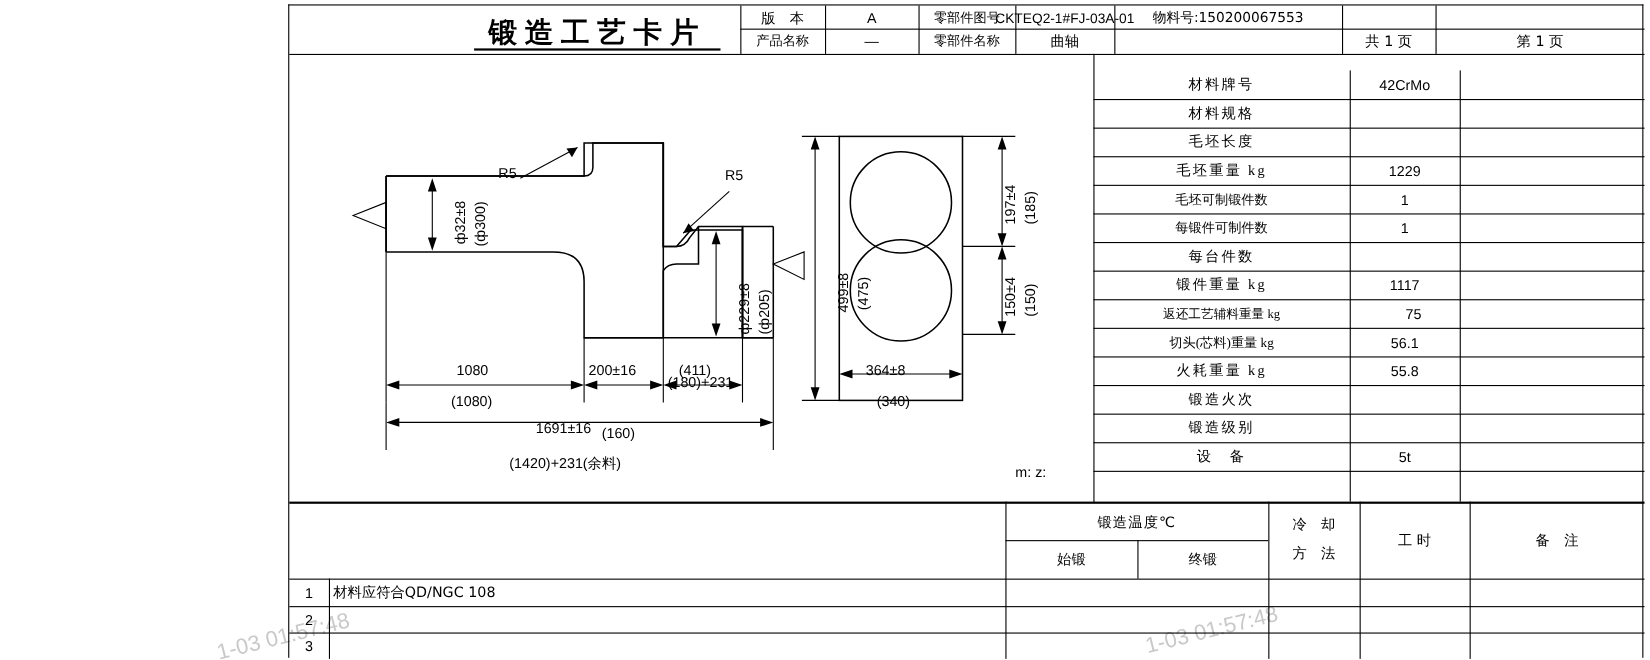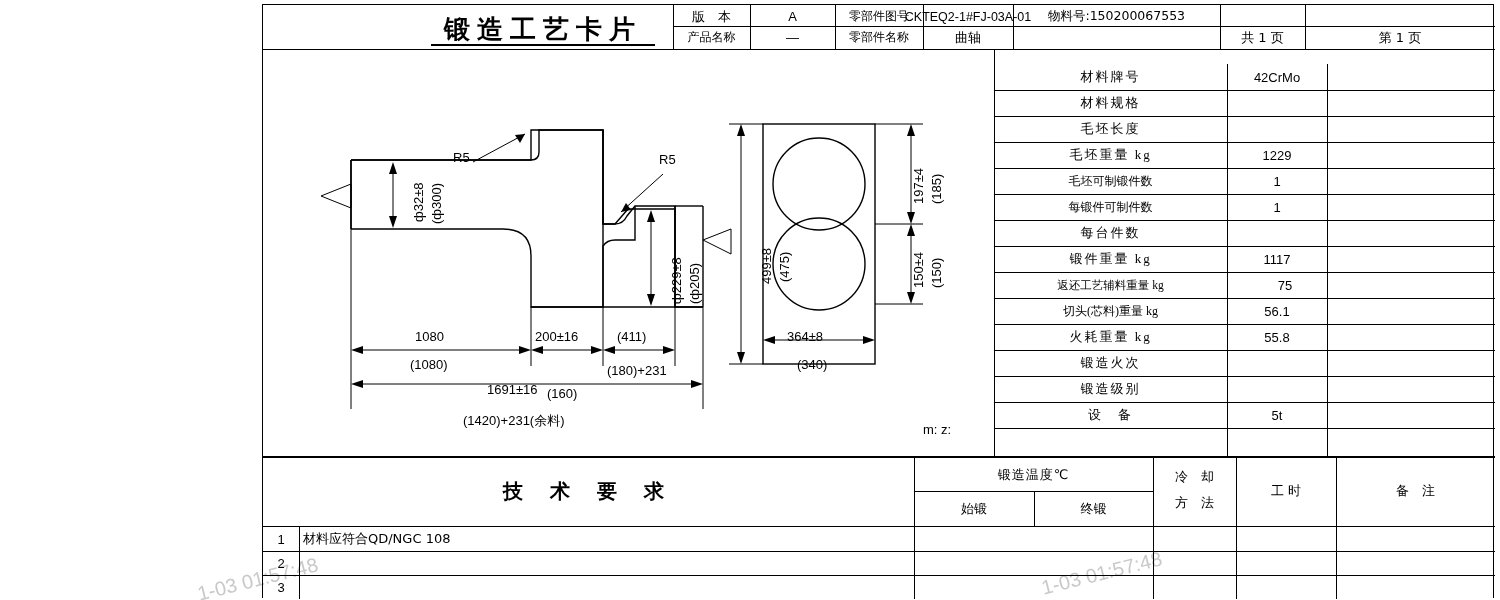--- a/index.html
+++ b/index.html
@@ -272,21 +272,21 @@
     <div class="dimtext vert" style="left:648px; top:224px;">150±4</div>
     <div class="dimtext vert" style="left:666px; top:224px;">(150)</div>
 
     <div class="dimtext" style="left:152px; top:265px;">1080</div>
     <div class="dimtext" style="left:147px; top:293px;">(1080)</div>
 
     <div class="dimtext" style="left:272px; top:265px;">200±16</div>
     <div class="dimtext" style="left:284px; top:293px;margin-top:29px;">(160)</div>
 
     <div class="dimtext" style="left:354px; top:265px;">(411)</div>
-    <div class="dimtext" style="left:344px; top:299px;">(180)+231</div>
+    <div class="dimtext" style="left:344px; top:276px;">(180)+231</div>
 
     <div class="dimtext" style="left:224px; top:318px;">1691±16</div>
     <div class="dimtext cjk" style="left:200px; top:348px;">(1420)+231(余料)</div>
 
     <div class="dimtext" style="left:524px; top:265px;">364±8</div>
     <div class="dimtext" style="left:534px; top:293px;">(340)</div>
 
     <div class="dimtext" style="left:660px; top:358px;">m: z:</div>
   </div>
 
@@ -337,21 +337,20 @@
     <div class="prow-val" style="top:286px;"></div>
     <div class="prow-label cjk" style="top:312px;">锻造级别</div>
     <div class="prow-val" style="top:312px;"></div>
     <div class="prow-label cjk" style="top:338px;">设　备</div>
     <div class="prow-val" style="top:338px;">5t</div>
   </div>
 
   <div class="ln hl" style="top:451px; width:1232px; height:1.5px;"></div>
 
   <div id="bottom">
-    <div id="tech-title" class="cjk">技 术 要 求</div>
 
     <div class="ln vl" style="left:651px; height:143px;"></div>
     <div class="ln vl" style="left:771px; top:35px; height:35px;"></div>
     <div class="ln vl" style="left:890px; height:143px;"></div>
     <div class="ln vl" style="left:973px; height:143px;"></div>
     <div class="ln vl" style="left:1073px; height:143px;"></div>
     <div class="ln vl" style="left:36px; top:70px; height:73px;"></div>
 
     <div class="ln hl" style="top:35px; left:651px; width:239px;"></div>
     <div class="ln hl" style="top:70px; width:1232px;"></div>

